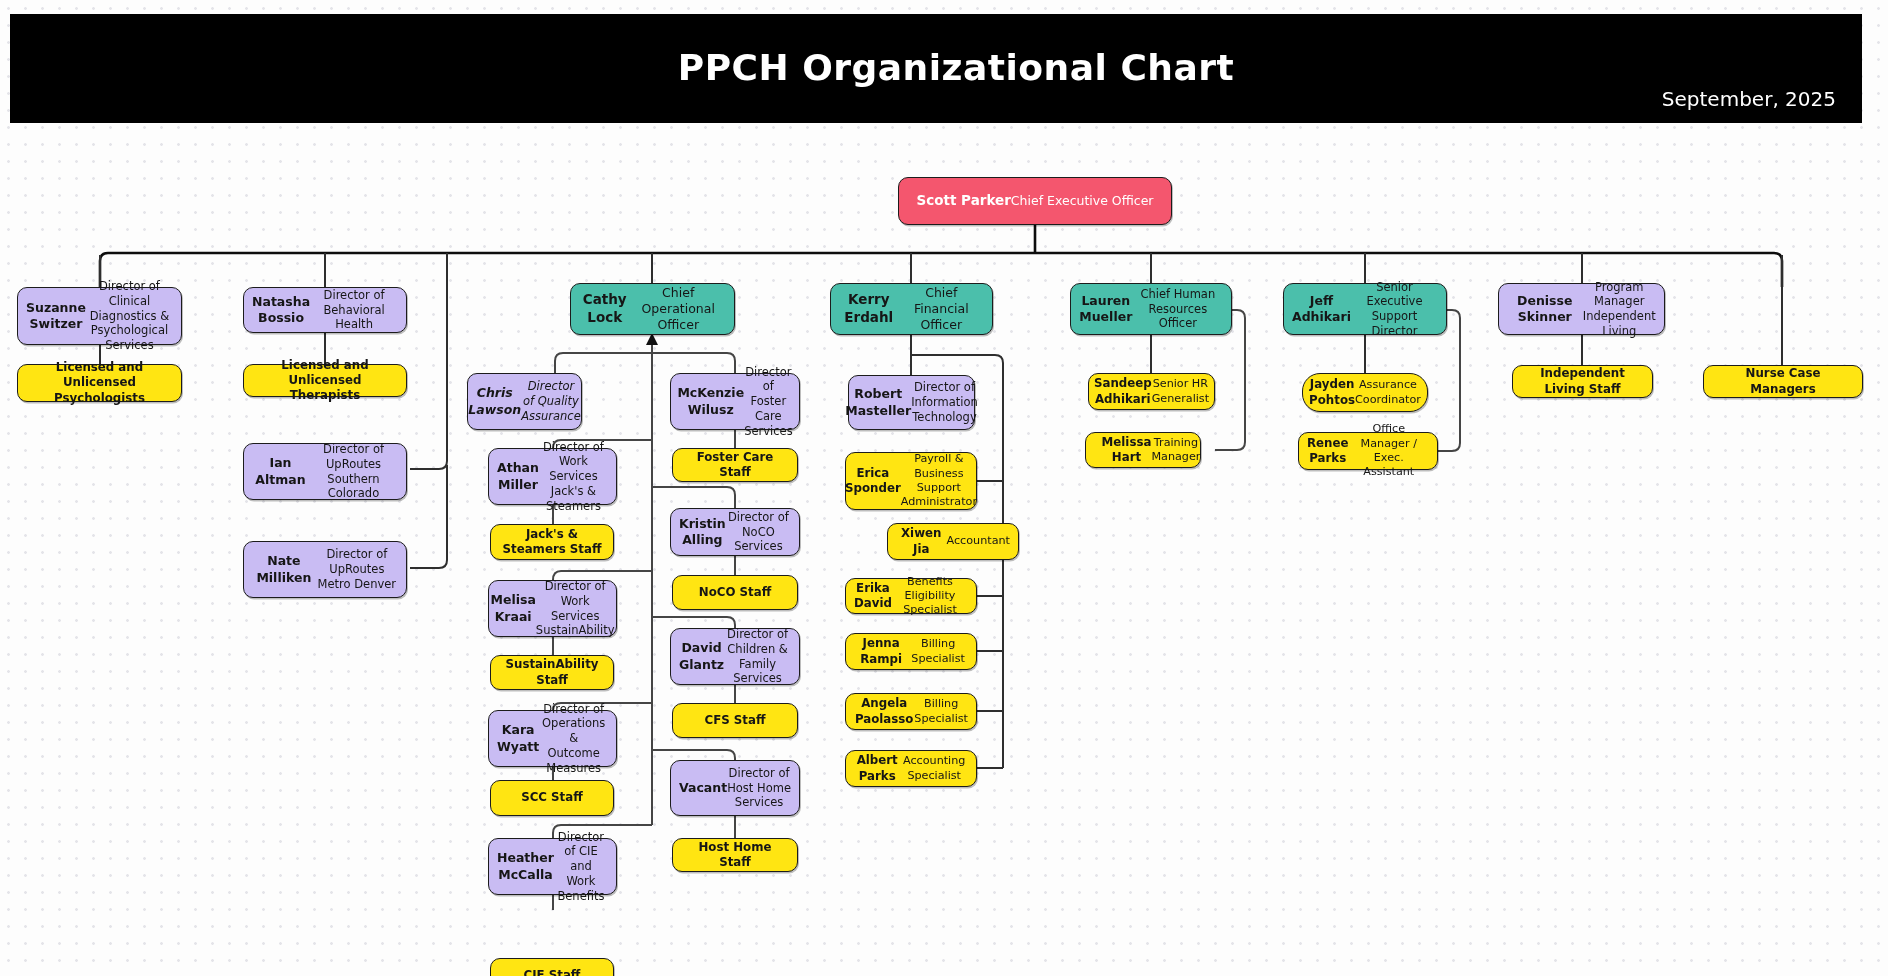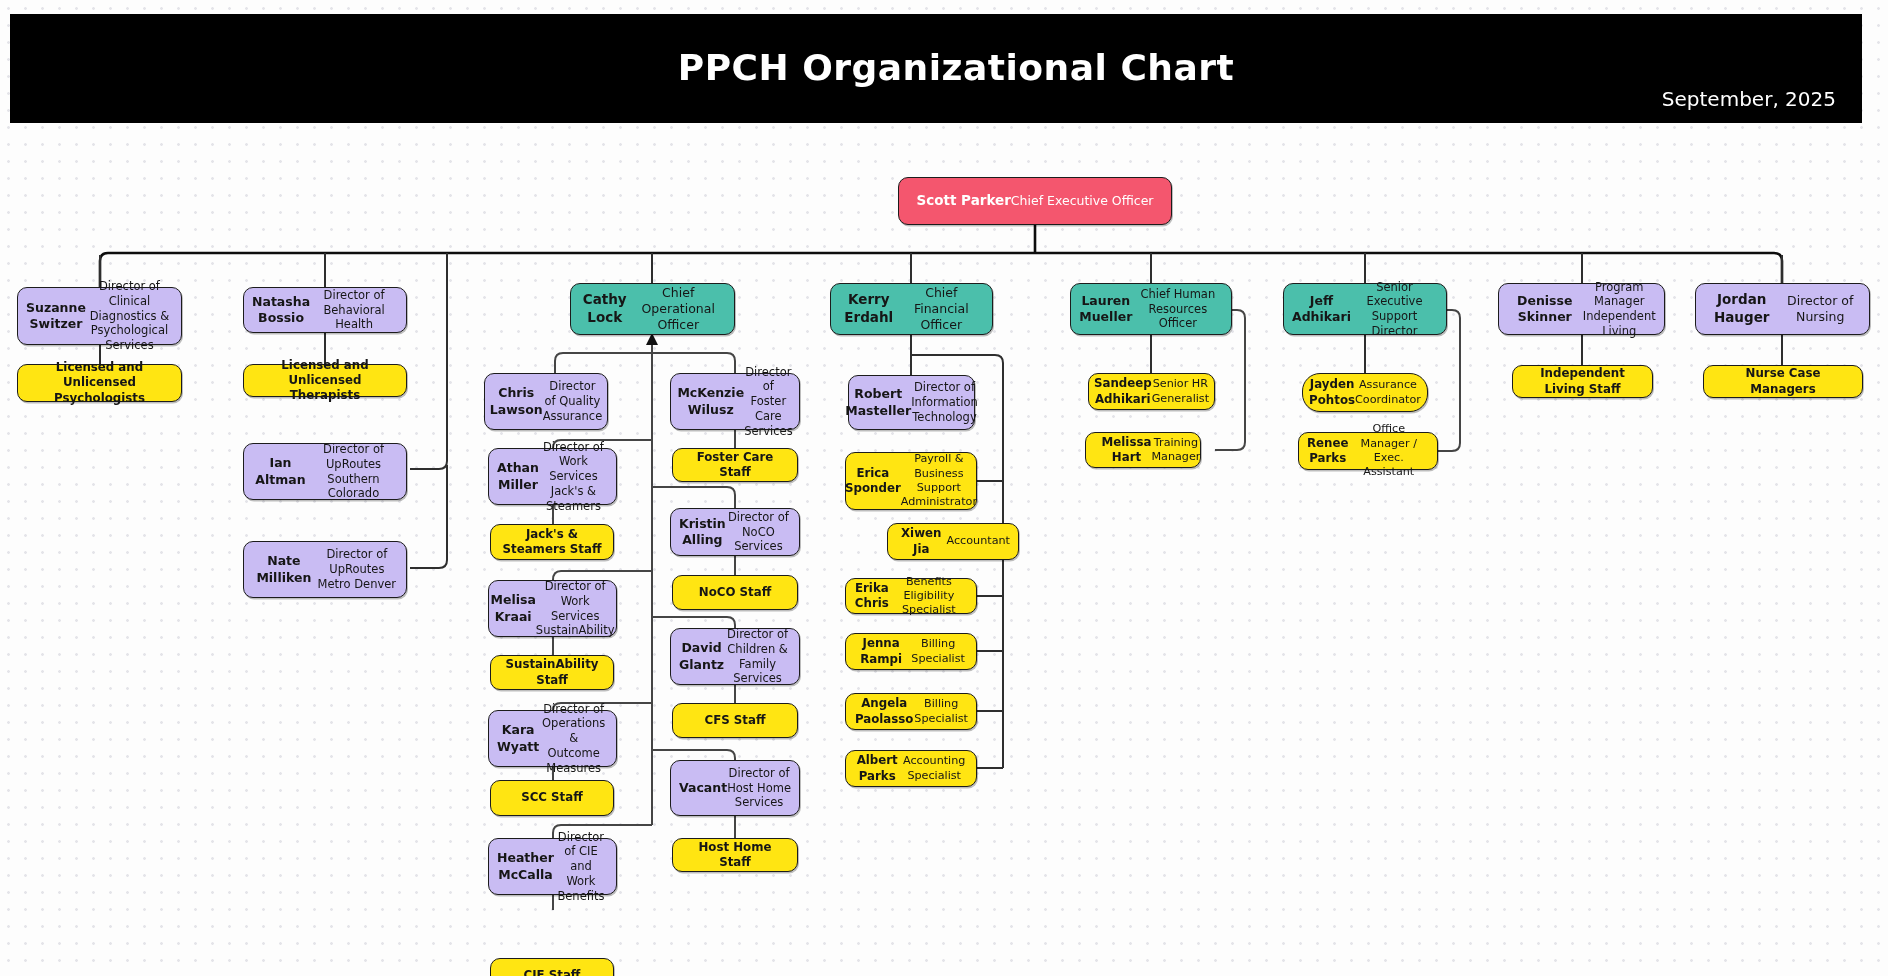--- a/index.html
+++ b/index.html
@@ -136,45 +136,41 @@
   </div>
   <div class="node exec" style="left:1283px;top:283px;width:164px;height:52px;">
     <div class="nm">Jeff Adhikari</div>
     <div class="tt">Senior Executive Support Director</div>
   </div>
   <div class="node dir" style="left:1498px;top:283px;width:167px;height:52px;">
     <div class="nm">Denisse Skinner</div>
     <div class="tt">Program Manager
 Independent Living</div>
   </div>
-  <div class="node dir big" style="left:1695px;top:283px;width:175px;height:52px;">
-    <div class="nm">Jordan Hauger</div>
-    <div class="tt">Director of Nursing</div>
-  </div>
 
   <div class="node staff" style="left:17px;top:364px;width:165px;height:38px;">
     <div class="nm">Licensed and Unlicensed
 Psychologists</div>
   </div>
   <div class="node staff" style="left:243px;top:364px;width:164px;height:33px;">
     <div class="nm">Licensed and Unlicensed Therapists</div>
   </div>
 
   <div class="node dir" style="left:243px;top:443px;width:164px;height:57px;">
     <div class="nm">Ian Altman</div>
     <div class="tt">Director of UpRoutes
 Southern Colorado</div>
   </div>
   <div class="node dir" style="left:243px;top:541px;width:164px;height:57px;">
     <div class="nm">Nate Milliken</div>
     <div class="tt">Director of UpRoutes
 Metro Denver</div>
   </div>
 
-  <div class="node dir" style="left:484px;top:373px;width:124px;height:57px;">
+  <div class="node dir" style="left:467px;top:373px;width:115px;height:57px;font-style:italic;">
     <div class="nm">Chris Lawson</div>
     <div class="tt">Director of Quality
 Assurance</div>
   </div>
   <div class="node dir" style="left:488px;top:448px;width:129px;height:57px;">
     <div class="nm">Athan Miller</div>
     <div class="tt">Director of Work Services
 Jack's &amp; Steamers</div>
   </div>
   <div class="node staff" style="left:490px;top:524px;width:124px;height:36px;">
@@ -245,21 +241,21 @@
   <div class="node staff" style="left:845px;top:452px;width:132px;height:58px;">
     <div class="nm">Erica Sponder</div>
     <div class="tt">Payroll &amp; Business Support
 Administrator</div>
   </div>
   <div class="node staff" style="left:845px;top:523px;width:132px;height:37px;margin-left:42px;">
     <div class="nm">Xiwen Jia</div>
     <div class="tt">Accountant</div>
   </div>
   <div class="node staff" style="left:845px;top:578px;width:132px;height:36px;">
-    <div class="nm">Erika Chris</div>
+    <div class="nm">Erika David</div>
     <div class="tt">Benefits Eligibility Specialist</div>
   </div>
   <div class="node staff" style="left:845px;top:633px;width:132px;height:37px;">
     <div class="nm">Jenna Rampi</div>
     <div class="tt">Billing Specialist</div>
   </div>
   <div class="node staff" style="left:845px;top:693px;width:132px;height:37px;">
     <div class="nm">Angela Paolasso</div>
     <div class="tt">Billing Specialist</div>
   </div>

